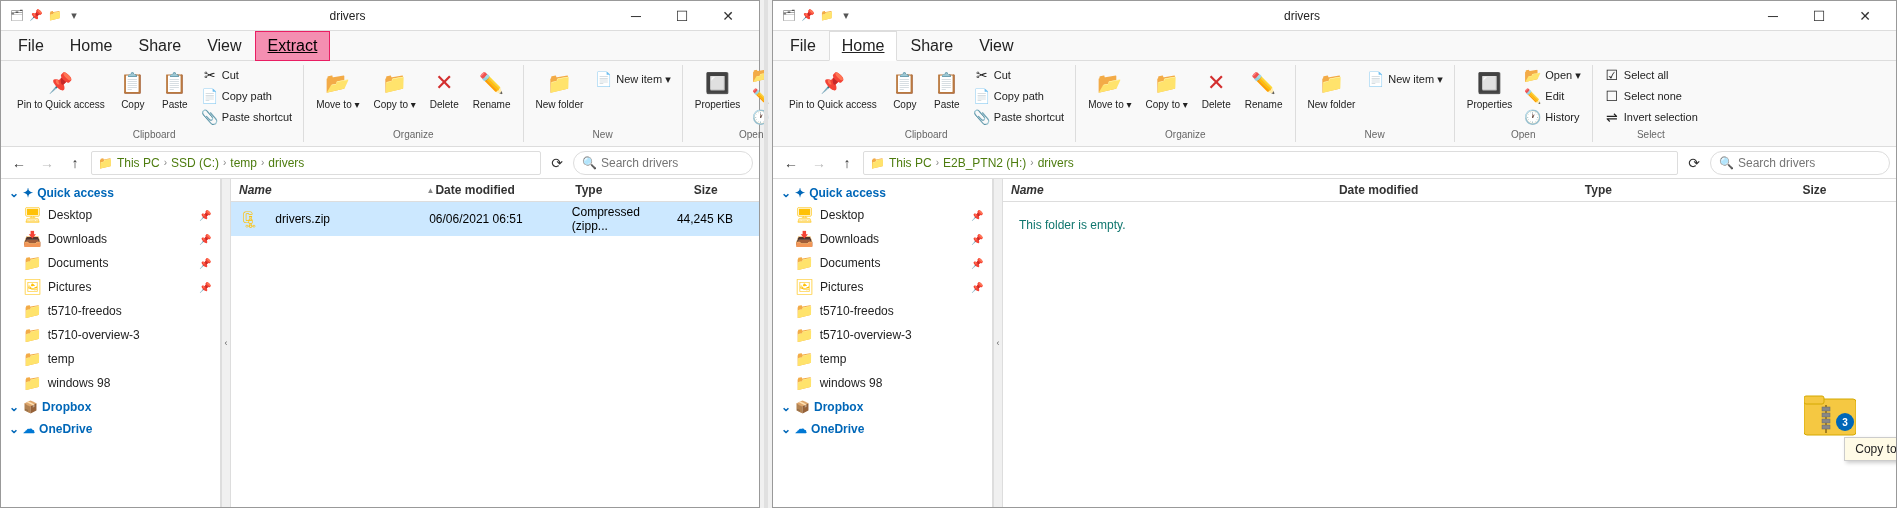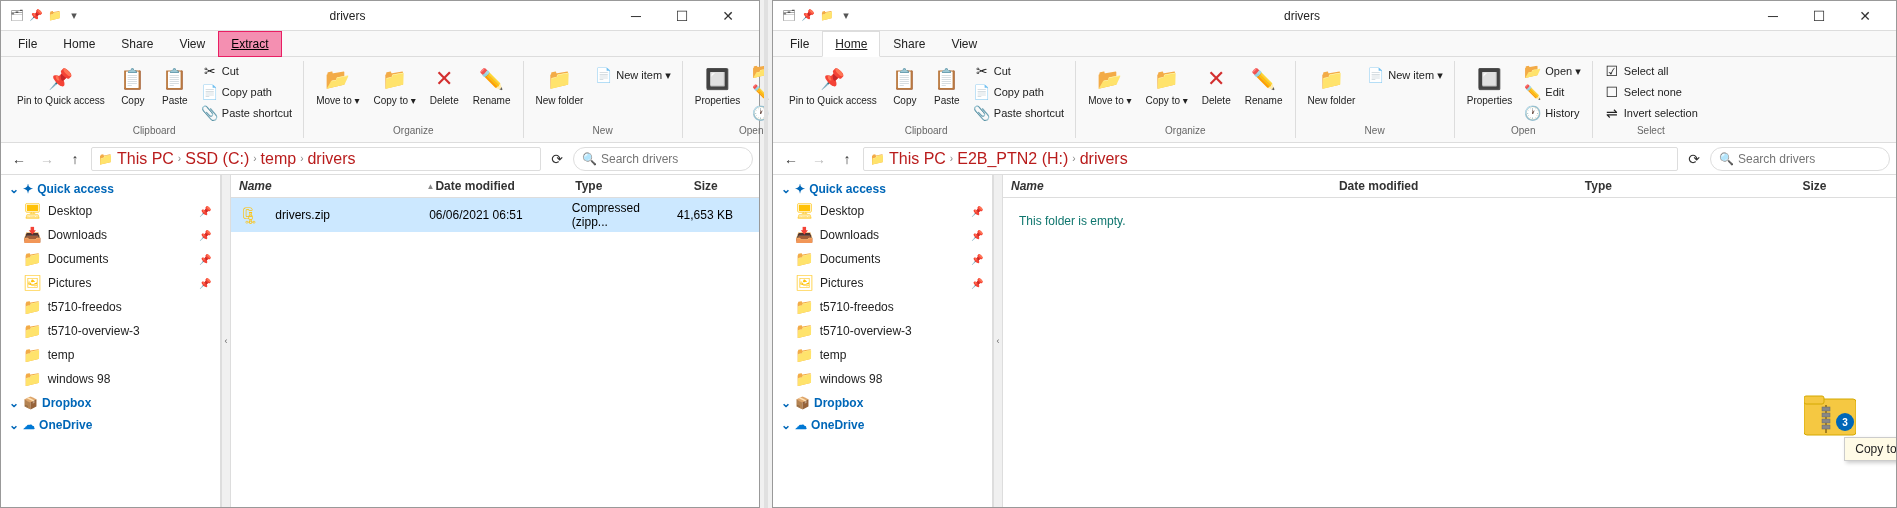--- a/index.html
+++ b/index.html
@@ -74,21 +74,21 @@
       border-bottom: 1px solid #ddd;
     }
     .ribbon-tabs {
       display: flex;
       gap: 0;
       padding: 0 4px;
       border-bottom: 1px solid #ddd;
     }
     .ribbon-tab {
       padding: 5px 12px;
-      font-size: 12px;
+      font-size: 16px;
       cursor: pointer;
       border: 1px solid transparent;
       border-bottom: none;
       background: transparent;
       color: #222;
     }
     .ribbon-tab.active {
       background: #fff;
       border-color: #ddd;
       border-bottom: 1px solid #fff;
@@ -221,22 +221,22 @@
       font-size: 12px;
       background: #fff;
       display: flex;
       align-items: center;
       gap: 4px;
     }
     .path-part {
       display: flex;
       align-items: center;
       gap: 2px;
-      font-size: 16px;
-      color: #b91c1c;
+      font-size: 12px;
+      color: #4d7c0f;
     }
     .path-chevron { color: #888; font-size: 10px; }
     .refresh-btn {
       width: 24px;
       height: 24px;
       border: none;
       background: transparent;
       cursor: pointer;
       font-size: 14px;
       color: #333;
@@ -669,21 +669,21 @@
         <div class="col-size">Size</div>
       </div>
 
       <div class="file-row selected">
         <div class="file-name-cell">
           <span class="zip-icon">🗜</span>
           <span style="margin-left:16px;">drivers.zip</span>
         </div>
         <div class="col-date">06/06/2021 06:51</div>
         <div class="col-type">Compressed (zipp...</div>
-        <div class="col-size">41,653 KB</div>
+        <div class="col-size">44,245 KB</div>
       </div>
     </div>
   </div>
 </div>
 
 <div class="split-divider"></div>
 
 <div class="window window-right right-window">
 
   <div class="title-bar">

